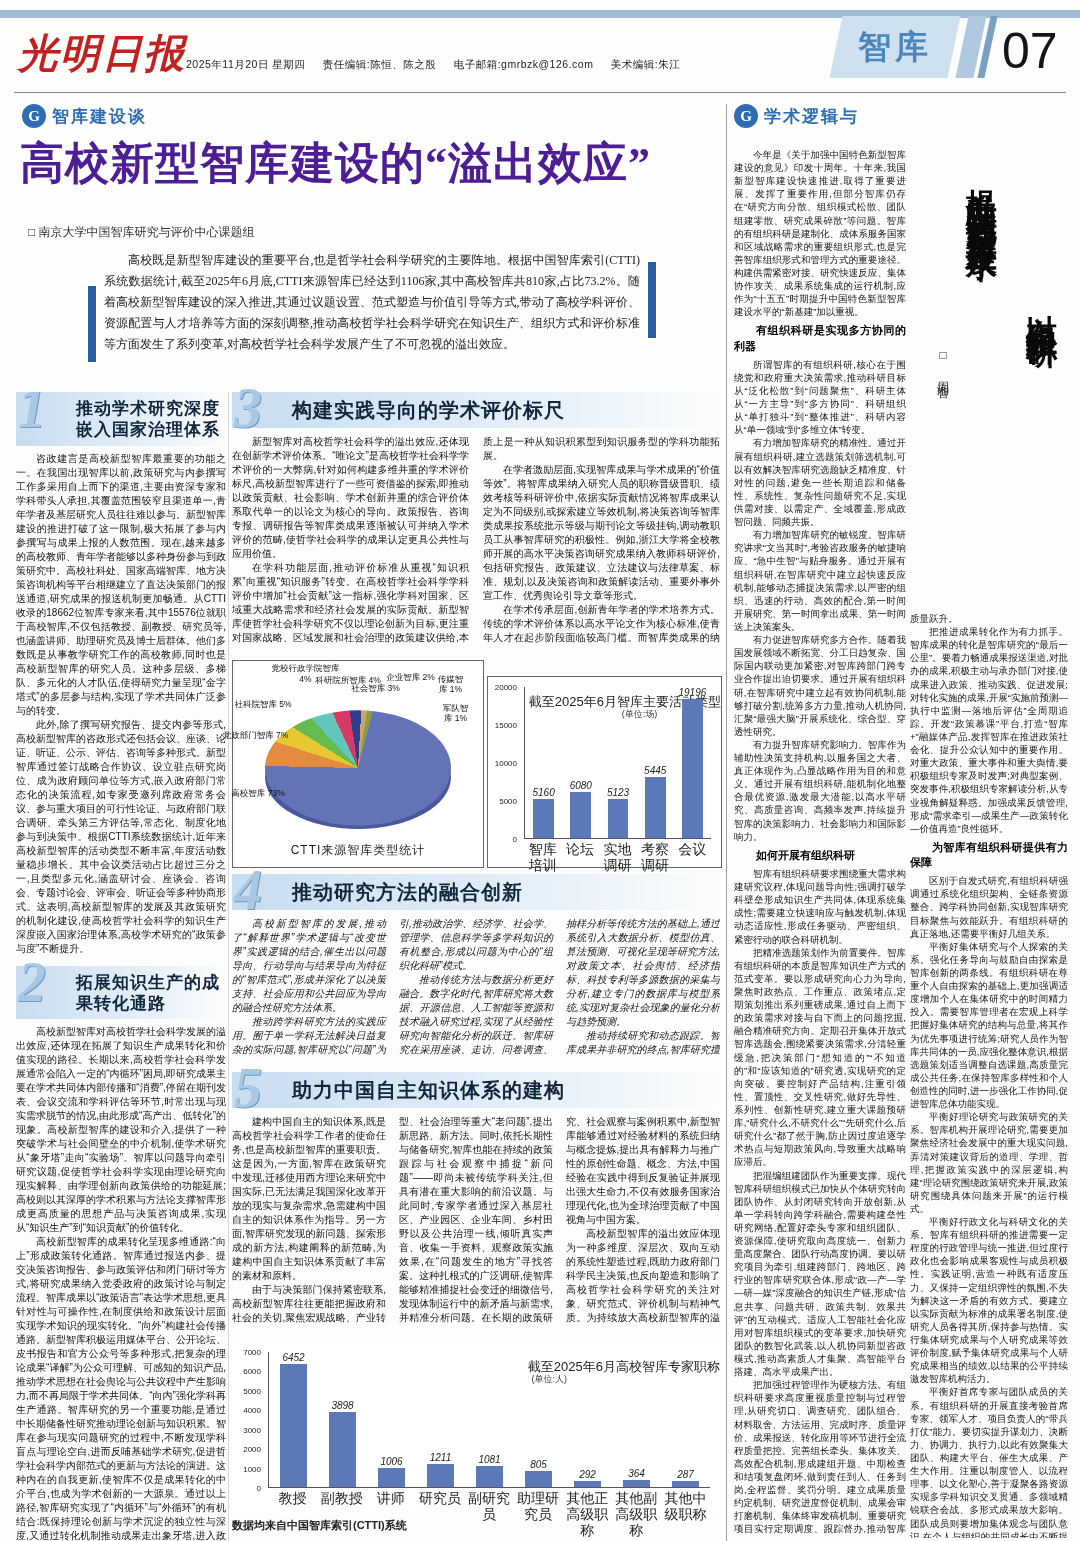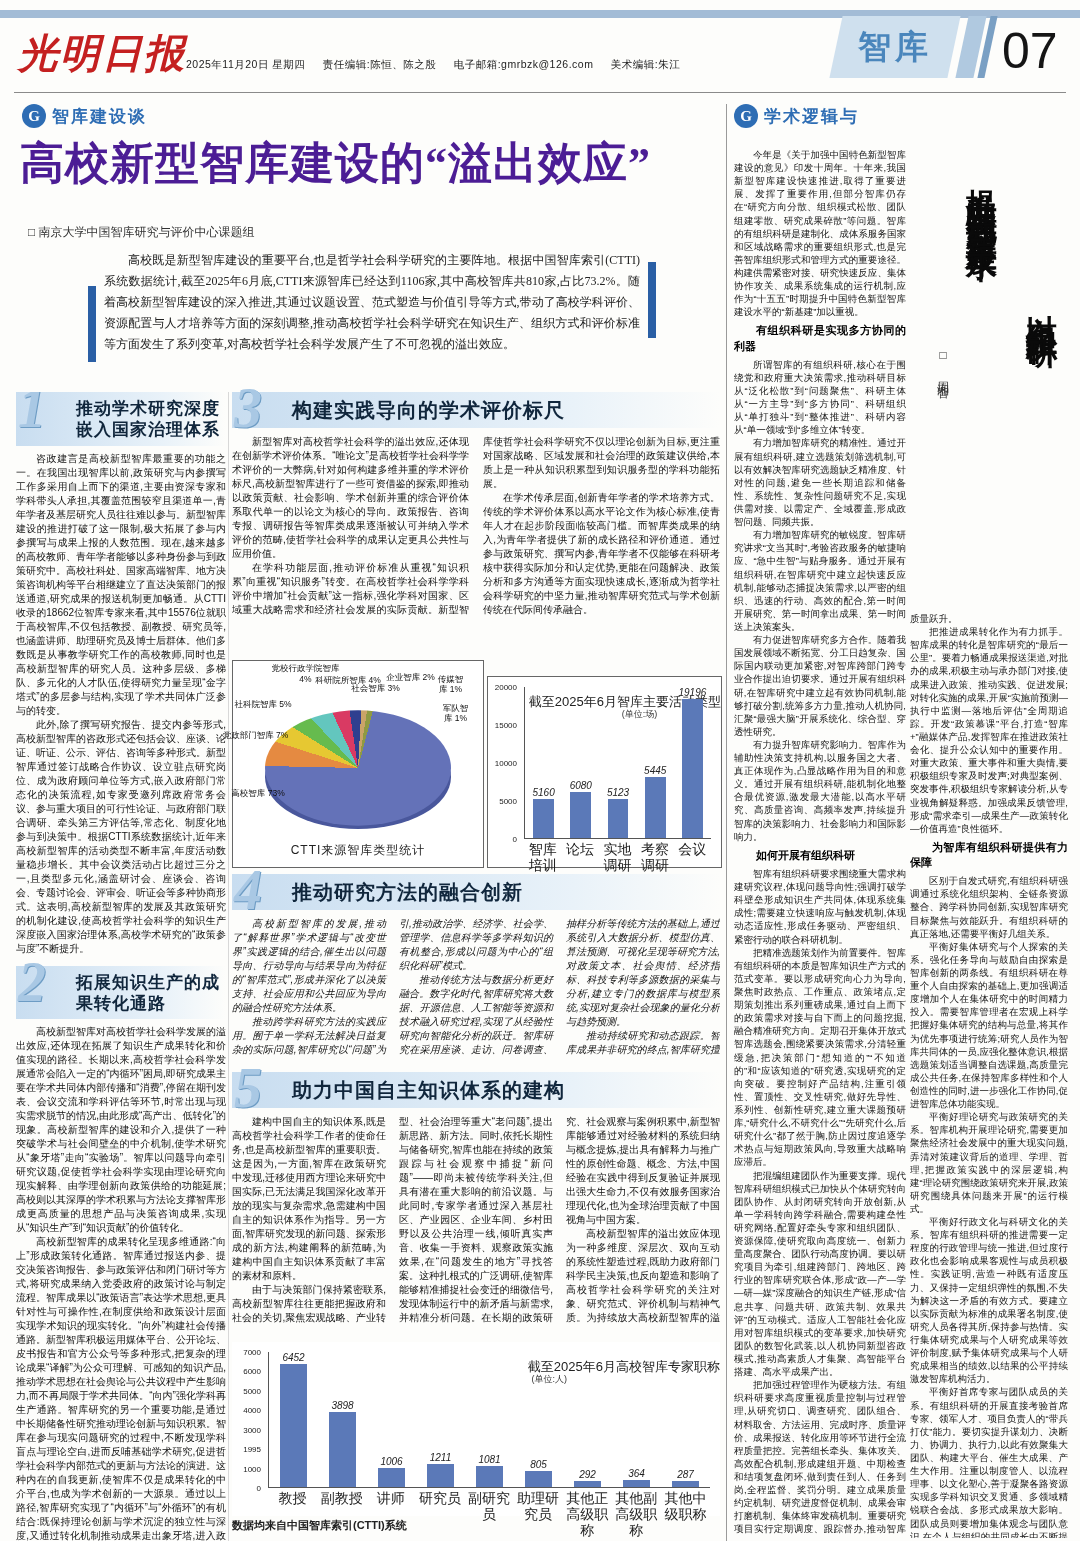--- a/index.html
+++ b/index.html
@@ -135,20 +135,21 @@
   </div>
 
   <div class="sec" style="left:232px;top:392px;width:488px;">
     <div class="sec-head">
       <span class="sec-num">3</span>
       <div class="sec-title one-line">构建实践导向的学术评价标尺</div>
     </div>
     <div class="sec-body cols2" style="margin-top:7px;height:216px;">
         <div class="blk blk-p">新型智库对高校哲学社会科学的溢出效应,还体现在创新学术评价体系。“唯论文”是高校哲学社会科学学术评价的一大弊病,针对如何构建多维并重的学术评价标尺,高校新型智库进行了一些可资借鉴的探索,即推动以政策贡献、社会影响、学术创新并重的综合评价体系取代单一的以论文为核心的导向。政策报告、咨询专报、调研报告等智库类成果逐渐被认可并纳入学术评价的范畴,使哲学社会科学的成果认定更具公共性与应用价值。</div>
         <div class="blk blk-p">在学科功能层面,推动评价标准从重视“知识积累”向重视“知识服务”转变。在高校哲学社会科学学科评价中增加“社会贡献”这一指标,强化学科对国家、区域重大战略需求和经济社会发展的实际贡献。新型智库使哲学社会科学研究不仅以理论创新为目标,更注重对国家战略、区域发展和社会治理的政策建议供给,本质上是一种从知识积累型到知识服务型的学科功能拓展。</div>
+        <div class="blk blk-p">在学者激励层面,实现智库成果与学术成果的“价值等效”。将智库成果纳入研究人员的职称晋级晋职、绩效考核等科研评价中,依据实际贡献情况将智库成果认定为不同级别,或探索建立等效机制,将决策咨询等智库类成果按系统批示等级与期刊论文等级挂钩,调动教职员工从事智库研究的积极性。例如,浙江大学将全校教师开展的高水平决策咨询研究成果纳入教师科研评价,包括研究报告、政策建议、立法建议与法律草案、标准、规划,以及决策咨询和政策解读活动、重要外事外宣工作、优秀舆论引导文章等形式。</div>
         <div class="blk blk-p">在学术传承层面,创新青年学者的学术培养方式。传统的学术评价体系以高水平论文作为核心标准,使青年人才在起步阶段面临较高门槛。而智库类成果的纳入,为青年学者提供了新的成长路径和评价通道。通过参与政策研究、撰写内参,青年学者不仅能够在科研考核中获得实际加分和认定优势,更能在问题解决、政策分析和多方沟通等方面实现快速成长,逐渐成为哲学社会科学研究的中坚力量,推动智库研究范式与学术创新传统在代际间传承融合。</div>
       </div>
   </div>
 
   <div class="chart-box bordered" style="left:232px;top:660px;width:250px;height:206px;">
       <div class="pie-area">
         <div class="pie-depth"></div>
         <div class="pie-disc" style="background: conic-gradient(from -16deg, rgb(217, 58, 99) 0%, rgb(217, 58, 99) 3%, rgb(47, 63, 143) 3%, rgb(47, 63, 143) 5%, rgb(202, 164, 104) 5%, rgb(202, 164, 104) 6%, rgb(143, 154, 67) 6%, rgb(143, 154, 67) 7%, rgb(100, 114, 184) 7%, rgb(100, 114, 184) 80%, rgb(229, 138, 65) 80%, rgb(229, 138, 65) 87%, rgb(230, 200, 50) 87%, rgb(230, 200, 50) 92%, rgb(102, 187, 78) 92%, rgb(102, 187, 78) 96%, rgb(99, 198, 190) 96%, rgb(99, 198, 190) 100%);"></div>
       </div>
       <div class="pie-title">CTTI来源智库类型统计</div>
@@ -228,21 +229,21 @@
         <div class="blk blk-p">高校新型智库的溢出效应体现为一种多维度、深层次、双向互动的系统性塑造过程,既助力政府部门科学民主决策,也反向塑造和影响了高校哲学社会科学研究的关注对象、研究范式、评价机制与精神气质。为持续放大高校新型智库的溢出效应,推动哲学社会科学研究创新与变革,应进一步构建和完善学术共同体与政策共同体的深度融合机制;完善智库成果等效评价机制,立足中国实践创新中国理论,加速建构中国自主知识体系。建好中国特色新型智库,是构建具有中国特色、中国风格、中国气派的哲学社会科学的重要一环,也是新时代赋予哲学社会科学界的重大使命。</div>
       </div>
   </div>
 
   <div class="chart-box" style="left:232px;top:1342px;width:488px;height:174px;">
       <div class="chart-title">截至2025年6月高校智库专家职称</div>
       <div class="chart-unit">(单位:人)</div>
       <div class="bar-axis">
         <div class="ytick" style="bottom: 0%;">0</div>
         <div class="ytick" style="bottom: 14.2857%;">1000</div>
-        <div class="ytick" style="bottom: 28.5714%;">1995</div>
+        <div class="ytick" style="bottom: 28.5714%;">2000</div>
         <div class="ytick" style="bottom: 42.8571%;">3000</div>
         <div class="ytick" style="bottom: 57.1429%;">4000</div>
         <div class="ytick" style="bottom: 71.4286%;">5000</div>
         <div class="ytick" style="bottom: 85.7143%;">6000</div>
         <div class="ytick" style="bottom: 100%;">7000</div>
       </div>
       <div class="bar-plot">
         <div class="bar-col">
           <div class="bar-val">6452</div>
           <div class="bar" style="height: 92.1714%; background: rgb(91, 121, 184);"></div>

